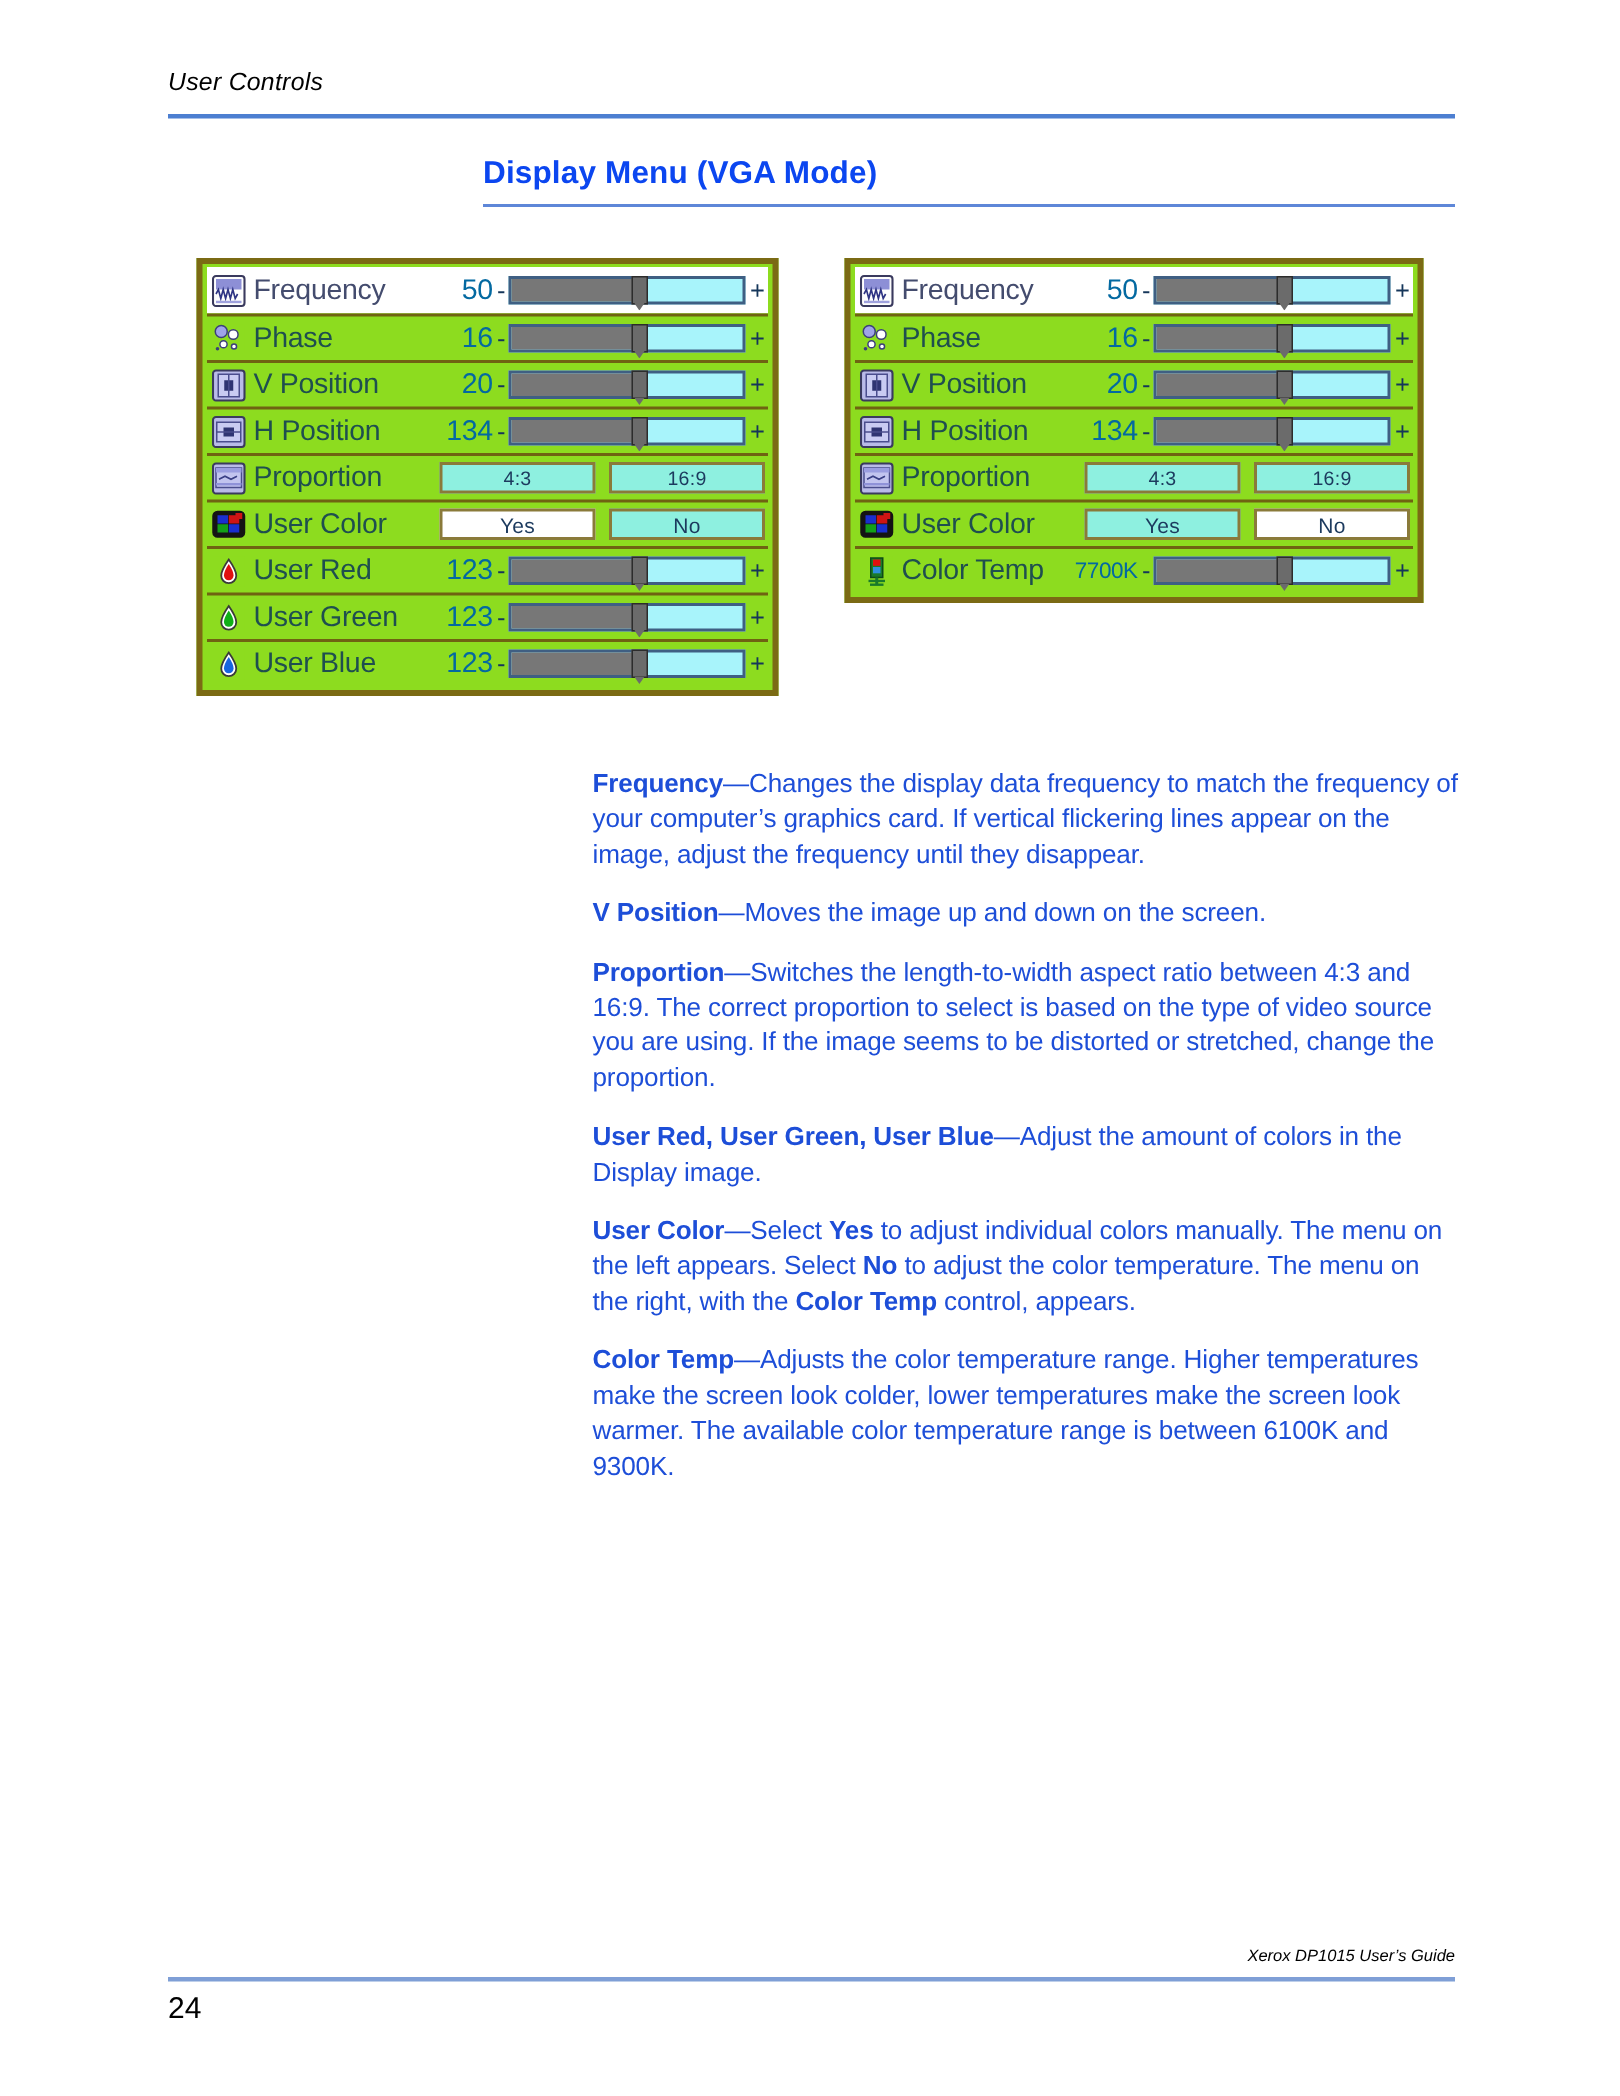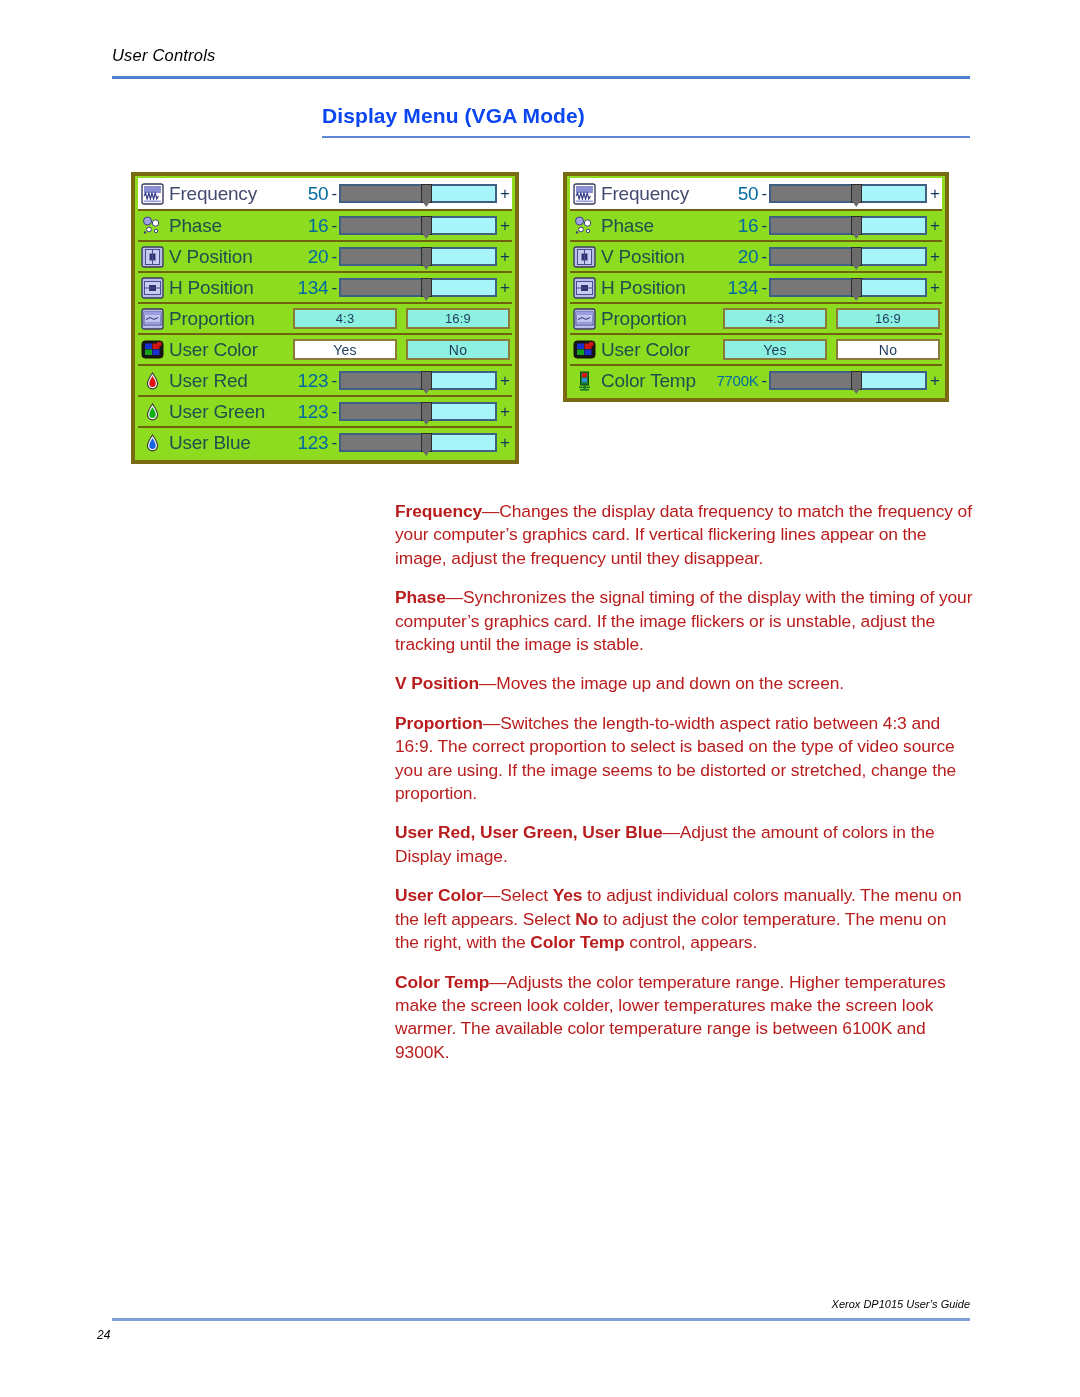--- a/index.html
+++ b/index.html
@@ -181,43 +181,42 @@
   .opt.yesno { width: 104px; font-size: 14px; }
 
   
   .body-col {
     position: absolute;
     left: 395px;
     top: 500px;
     width: 578px;
   }
   .body-col p {
-    margin: 0 0 16px 0;
+    margin: 11px 0 16px 0;
     font-size: 17.4px;
     line-height: 1.345;
-    color: #b91c1c;
+    color: #1d4ed8;
     letter-spacing: -.1px;
   }
   .body-col p b { font-weight: bold; }
 
   
   .rule-bottom {
     position: absolute;
     left: 112px;
     top: 1318px;
     width: 858px;
     height: 3px;
     background: #7f9fd6;
   }
   .folio {
     position: absolute;
-    left: 97px;
+    left: 112px;
     top: 1328px;
-    font-size: 12px;
-    font-style: italic;
+    font-size: 20px;
   }
   .footer-title {
     position: absolute;
     right: 110px;
     top: 1298px;
     font-size: 11px;
     font-style: italic;
     white-space: nowrap;
   }
 </style>
@@ -518,21 +517,20 @@
         <span class="slider" style="width: 158px;">
           <span class="fill" style="width: 55%;"></span>
           <span class="thumb" style="left: 55%;"></span>
         </span>
         <span class="osd-plus">+</span>
       </div>
     </div>
 
   <div class="body-col" id="body-col">
       <p><b>Frequency</b><span>—</span><span>Changes the display data frequency to match the frequency of your computer’s graphics card. If vertical flickering lines appear on the image, adjust the frequency until they disappear.</span></p>
-      <p><b>Phase</b><span>—</span><span>Synchronizes the signal timing of the display with the timing of your computer’s graphics card. If the image flickers or is unstable, adjust the tracking until the image is stable.</span></p>
       <p><b>V Position</b><span>—</span><span>Moves the image up and down on the screen.</span></p>
       <p><b>Proportion</b><span>—</span><span>Switches the length-to-width aspect ratio between 4:3 and 16:9. The correct proportion to select is based on the type of video source you are using. If the image seems to be distorted or stretched, change the proportion.</span></p>
       <p><b>User Red, User Green, User Blue</b><span>—</span><span>Adjust the amount of colors in the Display image.</span></p>
       <p><b>User Color</b><span>—</span><span>Select </span><b>Yes</b><span> to adjust individual colors manually. The menu on the left appears. Select </span><b>No</b><span> to adjust the color temperature. The menu on the right, with the </span><b>Color Temp</b><span> control, appears.</span></p>
       <p><b>Color Temp</b><span>—</span><span>Adjusts the color temperature range. Higher temperatures make the screen look colder, lower temperatures make the screen look warmer. The available color temperature range is between 6100K and 9300K.</span></p>
     </div>
 
   <div class="rule-bottom"></div>
   <div class="folio">24</div>
   <div class="footer-title">Xerox DP1015 User’s Guide</div>

